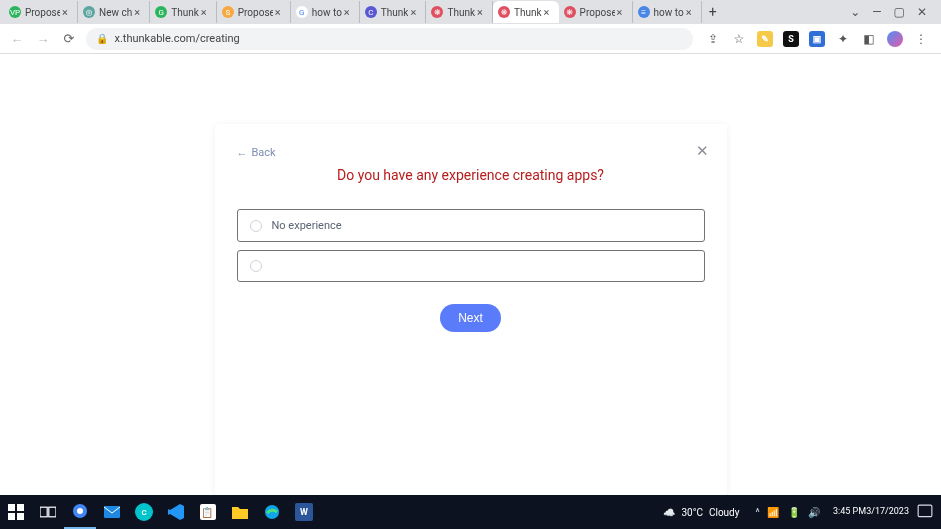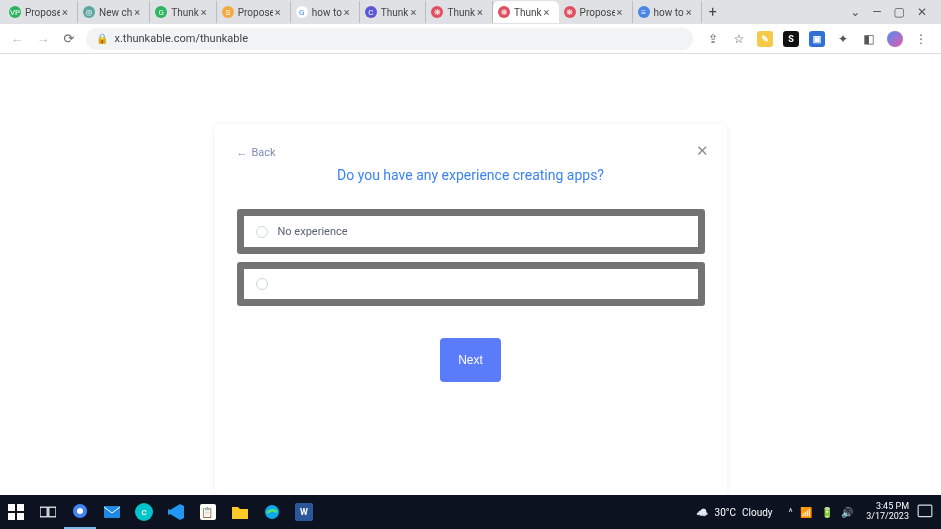--- a/index.html
+++ b/index.html
@@ -83,49 +83,49 @@
       box-shadow: 0 1px 6px rgba(0,0,0,0.07);
       border-radius:4px;
       padding: 22px 22px 28px;
       position:relative;
     }
     .card-back {
       color:#7c8db5; font-size:11px; display:flex;align-items:center;gap:4px;cursor:pointer;
     }
     .card-close{position:absolute;top:18px;right:18px;color:#8a8f98;font-size:15px;cursor:pointer;}
     .card-title{
-      text-align:center;font-size:14px;color:#3b82f6;margin-top:8px;margin-bottom:26px;
+      text-align:center;font-size:14px;color:#b91c1c;margin-top:8px;margin-bottom:26px;
     }
     .opt-row{
-      border:7px solid #737373;border-radius:3px;
+      border:1px solid #737373;border-radius:3px;
       padding:9px 12px;margin-bottom:8px;
       display:flex;align-items:center;gap:10px;cursor:pointer;
       font-size:11px;color:#5a6373;
     }
     .radio{
       width:12px;height:12px;border:1px solid #cfd3dc;border-radius:50%;flex-shrink:0;
     }
     .next-btn{
-      margin:32px auto 0;display:block;
-      background:#5b7cfa;color:#fff;border:none;border-radius:4px;
-      padding:15px 18px;font-size:12px;cursor:pointer;
+      margin:22px auto 0;display:block;
+      background:#5b7cfa;color:#fff;border:none;border-radius:15px;
+      padding:7px 18px;font-size:12px;cursor:pointer;
     }
     
     .taskbar{
       position:absolute;bottom:0;left:0;right:0;height:34px;background:#0c1220;
       display:flex;align-items:center;color:#fff;font-size:11px;
     }
     .taskbar .tbicon{
       width:32px;height:34px;display:flex;align-items:center;justify-content:center;cursor:pointer;
     }
     .taskbar .tbicon svg{width:16px;height:16px;}
     .taskbar-right{margin-left:auto;display:flex;align-items:center;gap:6px;padding-right:6px;}
     .weather{display:flex;align-items:center;gap:6px;font-size:10px;margin-right:10px;}
     .systray{display:flex;align-items:center;gap:8px;font-size:10px;color:#d8dce4;}
-    .clock{display:flex;flex-direction:column;align-items:flex-end;line-height:1.1;font-size:9px;margin-left:6px;}
+    .clock{display:flex;flex-direction:row;align-items:flex-end;line-height:1.1;font-size:9px;margin-left:6px;}
     .avatar-dot{width:16px;height:16px;border-radius:50%;background:linear-gradient(135deg,#4f8ef7,#e65aa8);}
   </style>
 </head>
 <body>
 
 <div class="browser-chrome">
   <div class="tab-strip" id="tab-strip">
 
   <div class="tab">
         <span class="favicon" style="background: rgb(44, 181, 95);">VP</span>
@@ -184,21 +184,21 @@
         <span>▢</span>
         <span>✕</span>
       </div>
     </div>
   <div class="toolbar">
     <span class="nav-btn disabled">←</span>
     <span class="nav-btn disabled">→</span>
     <span class="nav-btn">⟳</span>
     <div class="addr-bar">
       <span class="lock">🔒</span>
-      <span>x.thunkable.com/thunkable</span>
+      <span>x.thunkable.com/creating</span>
     </div>
     <div class="toolbar-right">
       <span class="tbtn">⇪</span>
       <span class="tbtn">☆</span>
       <span class="ext-icon" style="background:#f7c948">✎</span>
       <span class="ext-icon" style="background:#111">S</span>
       <span class="ext-icon" style="background:#2f6fd6">▣</span>
       <span class="tbtn">✦</span>
       <span class="tbtn">◧</span>
       <span class="avatar-dot"></span>

